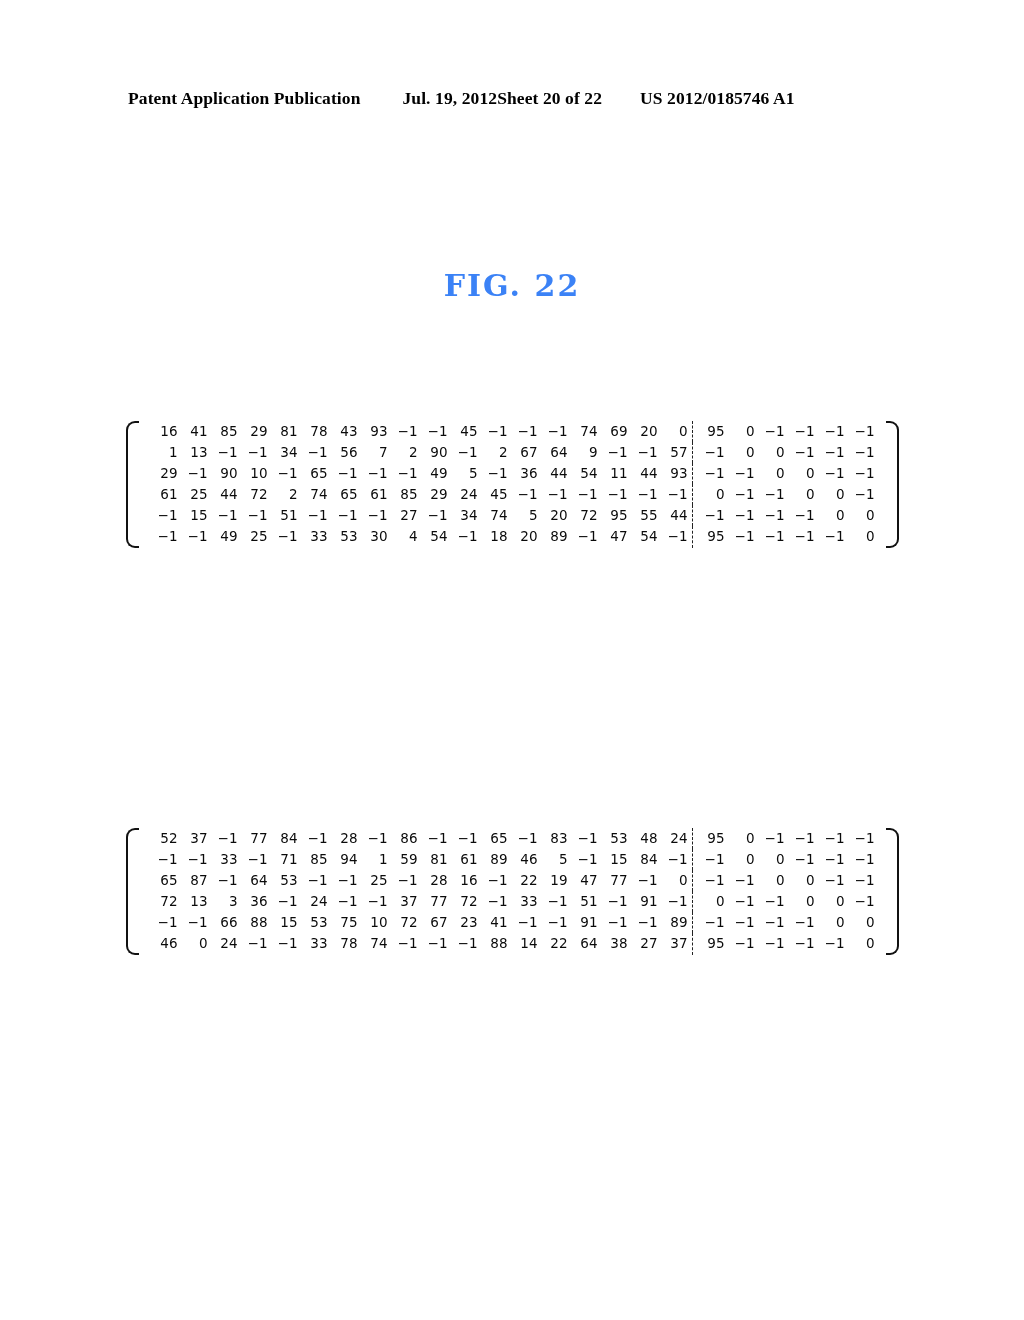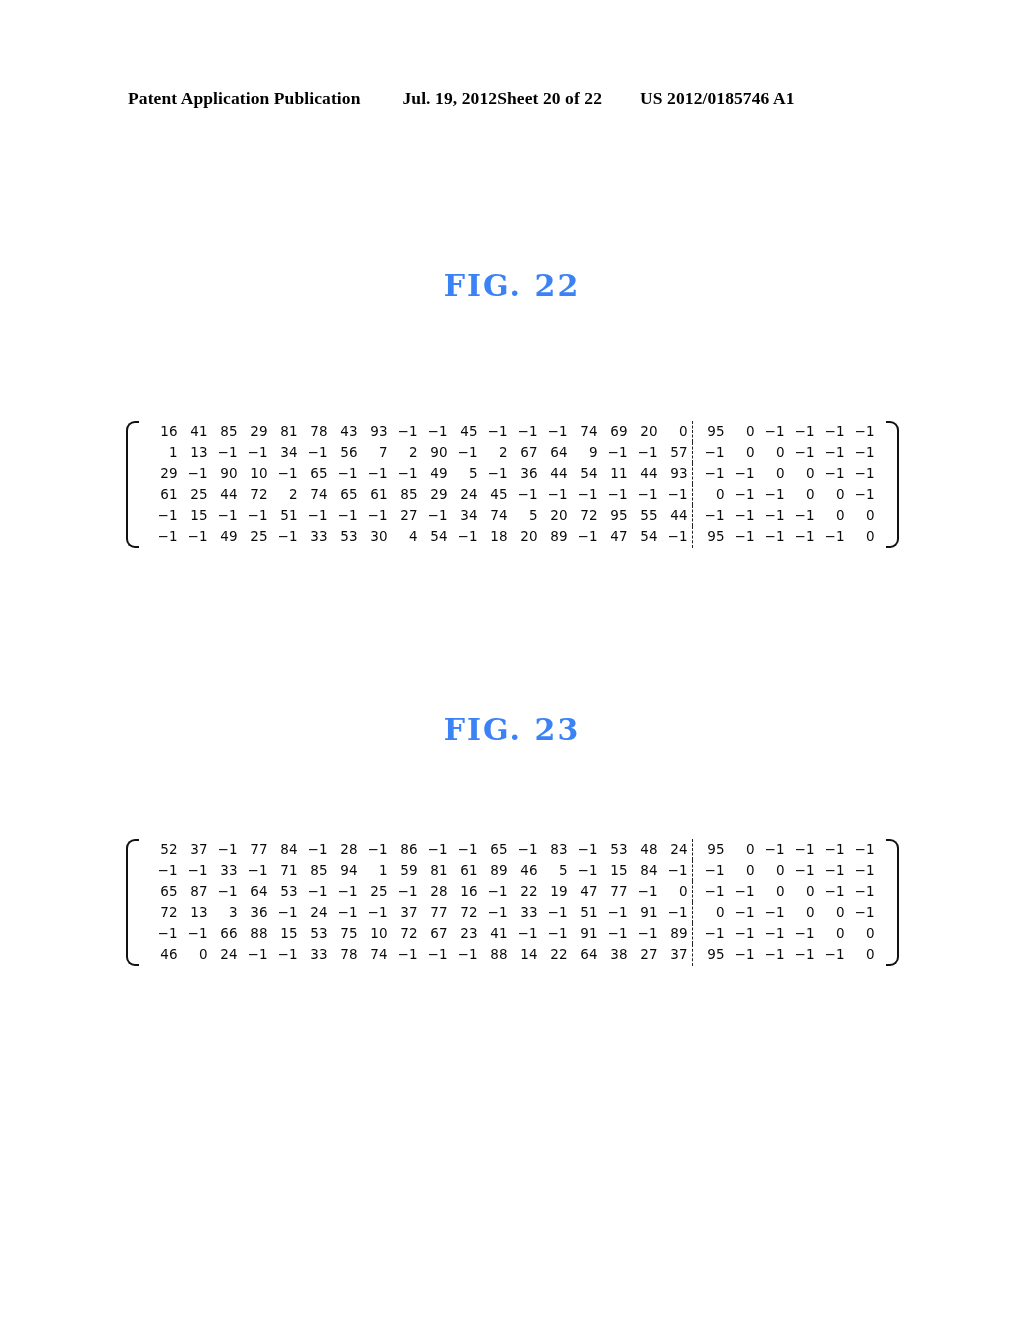--- a/index.html
+++ b/index.html
@@ -291,22 +291,21 @@
               <td class="c">0</td>
             </tr>
           </tbody>
         </table>
       <div class="bracket right"></div>
     </div>
   </div>
 </div>
 
 <div class="figure" id="figure-23">
-  <div class="fig-title">FIG. 23</div>
-  <div class="matrix-wrap" style="margin-top:92px;">
+  <div class="matrix-wrap" style="margin-top:116px;">
     <div class="matrix-inner">
       <div class="bracket left"></div>
       <table class="matrix">
           <tbody>
             <tr>
               <td class="c">52</td>
               <td class="c">37</td>
               <td class="c">−1</td>
               <td class="c">77</td>
               <td class="c">84</td>

